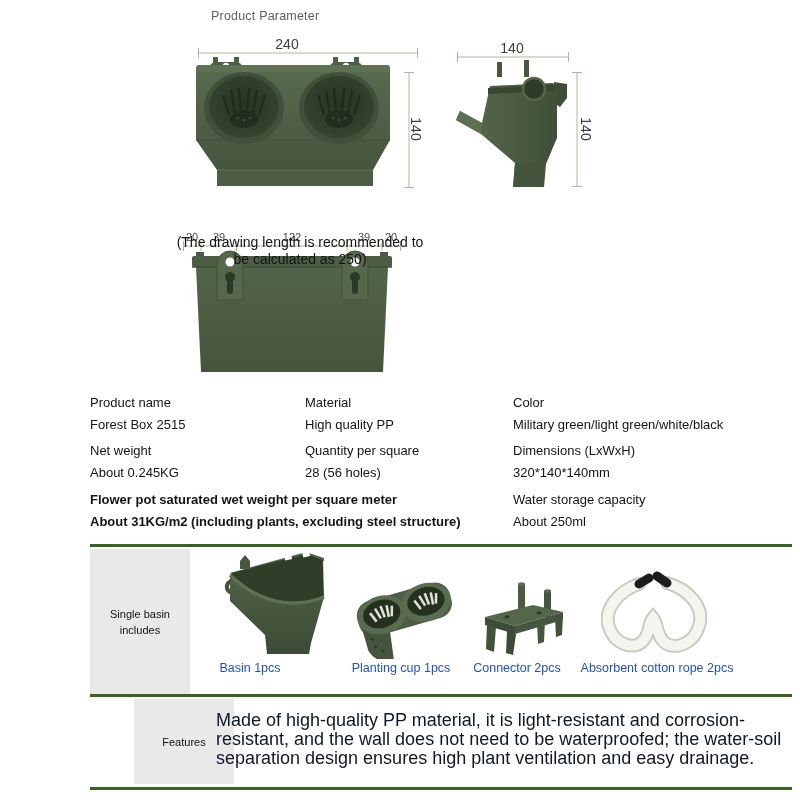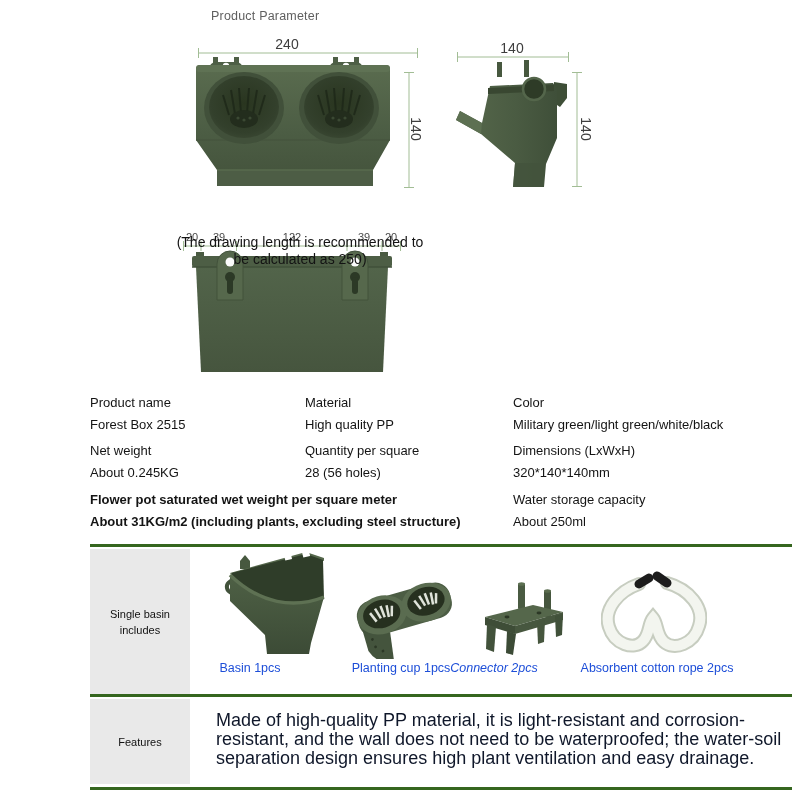--- a/index.html
+++ b/index.html
@@ -315,26 +315,26 @@
 
   <svg class="abs" style="left:601px; top:566px;" width="106" height="90" viewBox="0 0 106 90">
     <path d="M38,18 C18,25 2,43 8,61 C13,78 33,85 42,75 C49,68 47,58 52,52 C57,58 55,69 63,76 C73,85 93,78 98,60 C104,42 88,23 66,17" fill="none" stroke="#c7cdc0" stroke-width="14" stroke-linecap="round"></path>
     <path d="M38,18 C18,25 2,43 8,61 C13,78 33,85 42,75 C49,68 47,58 52,52 C57,58 55,69 63,76 C73,85 93,78 98,60 C104,42 88,23 66,17" fill="none" stroke="#f3f5ef" stroke-width="10" stroke-linecap="round"></path>
     <path d="M38,18 L48,12" stroke="#1c1c1c" stroke-width="9" stroke-linecap="round"></path>
     <path d="M66,17 L56,10" stroke="#1c1c1c" stroke-width="9" stroke-linecap="round"></path>
   </svg>
 
   <div class="abs item-label" style="left:190px; top:661px; width:120px;">Basin 1pcs</div>
   <div class="abs item-label" style="left:326px; top:661px; width:150px;">Planting cup 1pcs</div>
-  <div class="abs item-label" style="left:424px; top:661px; width:140px;font-style:italic;">Connector 2pcs</div>
+  <div class="abs item-label" style="left:447px; top:661px; width:140px;">Connector 2pcs</div>
   <div class="abs item-label" style="left:567px; top:661px; width:180px;">Absorbent cotton rope 2pcs</div>
 
   <div class="abs green-rule" style="top:694px;"></div>
 
-  <div class="abs label-box" style="top:699px; height:85px;">
+  <div class="abs label-box" style="top:699px; height:85px;margin-left:44px;">
     <div class="inner">Features</div>
   </div>
 
   <div class="abs features-text" style="left:216px; top:711px;">Made of high-quality PP material, it is light-resistant and corrosion-resistant, and the wall does not need to be waterproofed; the water-soil separation design ensures high plant ventilation and easy drainage.</div>
 
   <div class="abs green-rule" style="top:787px;"></div>
 
 </div>
 
 </body></html>

